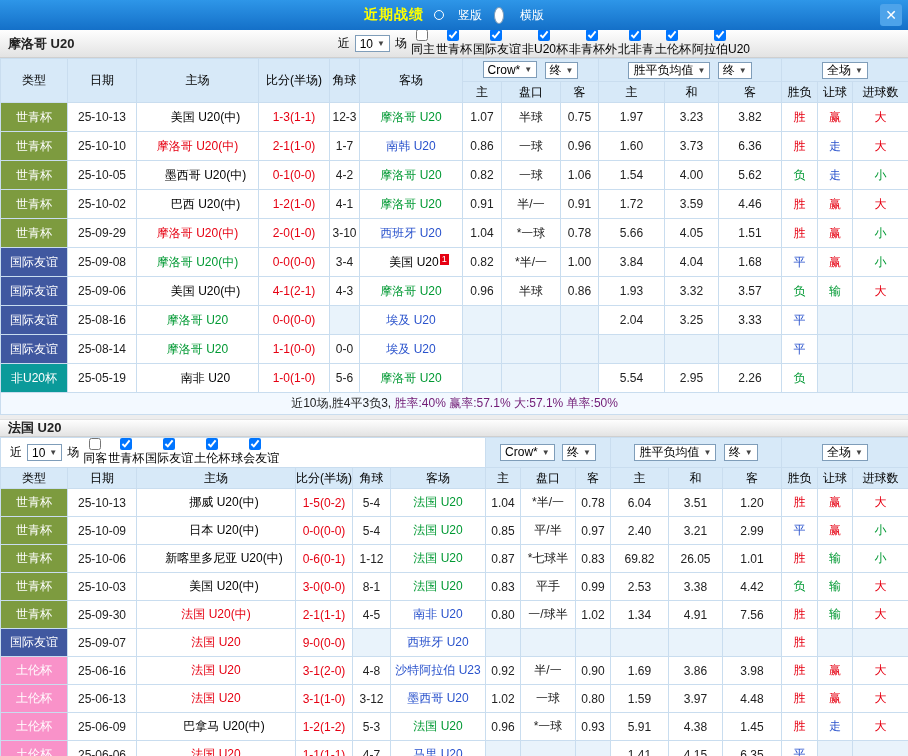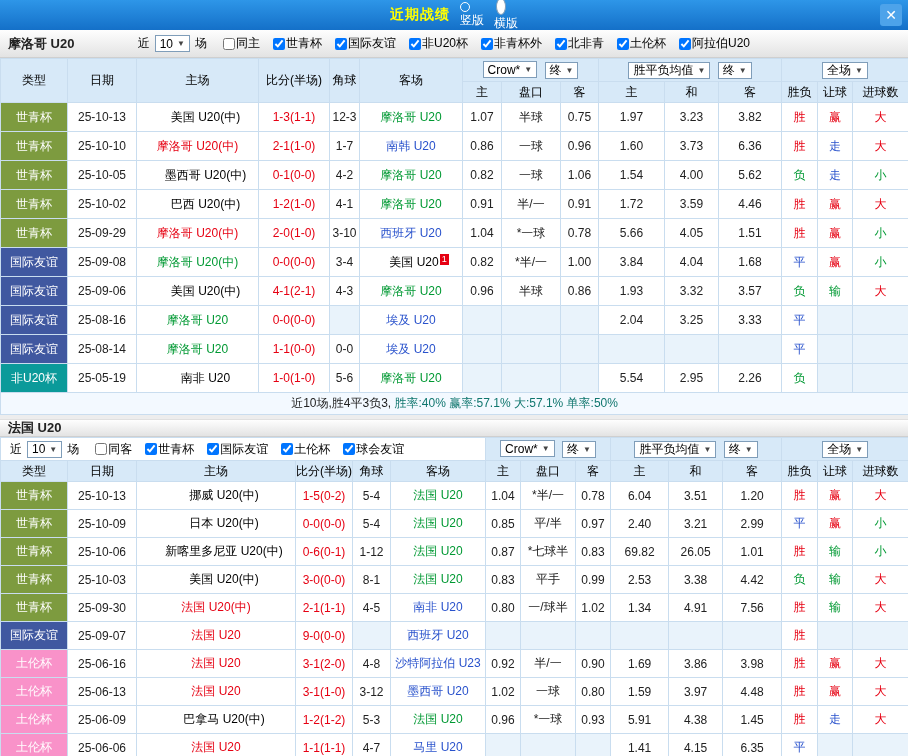--- a/index.html
+++ b/index.html
@@ -8,38 +8,38 @@
     width:908px; height:756px; overflow:hidden; background:#fff;
     font-family:"Liberation Sans","DejaVu Sans",sans-serif; font-size:12px; color:#000;
   }
   
   .topbar {
     height:30px; background:linear-gradient(180deg,#2e96e8,#1470c8);
     display:flex; align-items:center; position:relative;
   }
   .topbar-center { margin:0 auto; display:flex; align-items:center; gap:10px; }
   .topbar-title { color:#ffff00; font-weight:bold; font-size:14px; letter-spacing:1px; }
-  .radio-group { display:inline-flex; align-items:flex-start; gap:0; color:#fff; cursor:pointer;flex-direction:column; }
+  .radio-group { display:inline-flex; align-items:center; gap:14px; color:#fff; cursor:pointer; }
   .radio { width:10px; height:10px; border:1px solid #fff; border-radius:50%; display:inline-block; position:relative; background:transparent; }
   .radio.sel::after { content:""; position:absolute; left:2px; top:2px; right:2px; bottom:2px; background:#fff; border-radius:50%; }
   .close-btn {
     position:absolute; right:6px; top:4px; width:22px; height:22px; border-radius:3px;
     background:#4da3ea; color:#fff; font-size:14px; line-height:22px; text-align:center; cursor:pointer;
   }
   
   .bar {
     height:28px; background:linear-gradient(180deg,#fefefe,#e3e3e3);
     border-bottom:1px solid #cfcfcf; display:flex; align-items:center; padding:0 8px;
   }
   .bar-sm { height:18px; border-top:1px solid #e0e0e0; }
   .team-title { font-weight:bold; font-size:13px; color:#222; }
   .filters { display:flex; align-items:center; }
   .bar .filters { margin-left:auto; margin-right:150px; }
   .flbl { margin:0 3px; color:#000; }
-  .cb { display:inline-flex; align-items:center; margin-left:13px; cursor:pointer; white-space:nowrap; }
+  .cb { display:inline-flex; align-items:center; margin-left:1px; cursor:pointer; white-space:nowrap;flex-direction:column; }
   .cb input { width:12px; height:12px; margin:0 1px 0 0; }
   .sel {
     display:inline-flex; align-items:center; gap:4px; border:1px solid #7f9db9; background:#fff;
     height:17px; padding:0 4px; margin:0 2px; white-space:nowrap; cursor:pointer;
   }
   .arr { font-size:8px; color:#444; }
   
   table.grid { border-collapse:collapse; table-layout:fixed; width:908px; }
   table.grid th, table.grid td {
     border:1px solid #c9ddef; padding:0; text-align:center; overflow:hidden;
@@ -66,21 +66,21 @@
   .score   { color:#e60012; }
   .line-red{ color:#e60012; }
   .date    { color:#222; }
   .num     { color:#222; }
   .empty   { background:#e9f3fb; }
   .badge {
     display:inline-block; background:#e60012; color:#fff; font-size:9px; line-height:11px;
     padding:0 2px; margin-left:1px; vertical-align:top;
   }
   .s-black { color:#222; }
-  .s-red   { color:#0f766e; }
+  .s-red   { color:#701a75; }
   .gap { height:4px; background:#ededed; }
 </style>
 </head>
 <body>
 
 <div class="topbar">
   <div class="topbar-center">
     <span class="topbar-title">近期战绩</span>
     <span class="radio-group">
       <span class="radio"></span>

